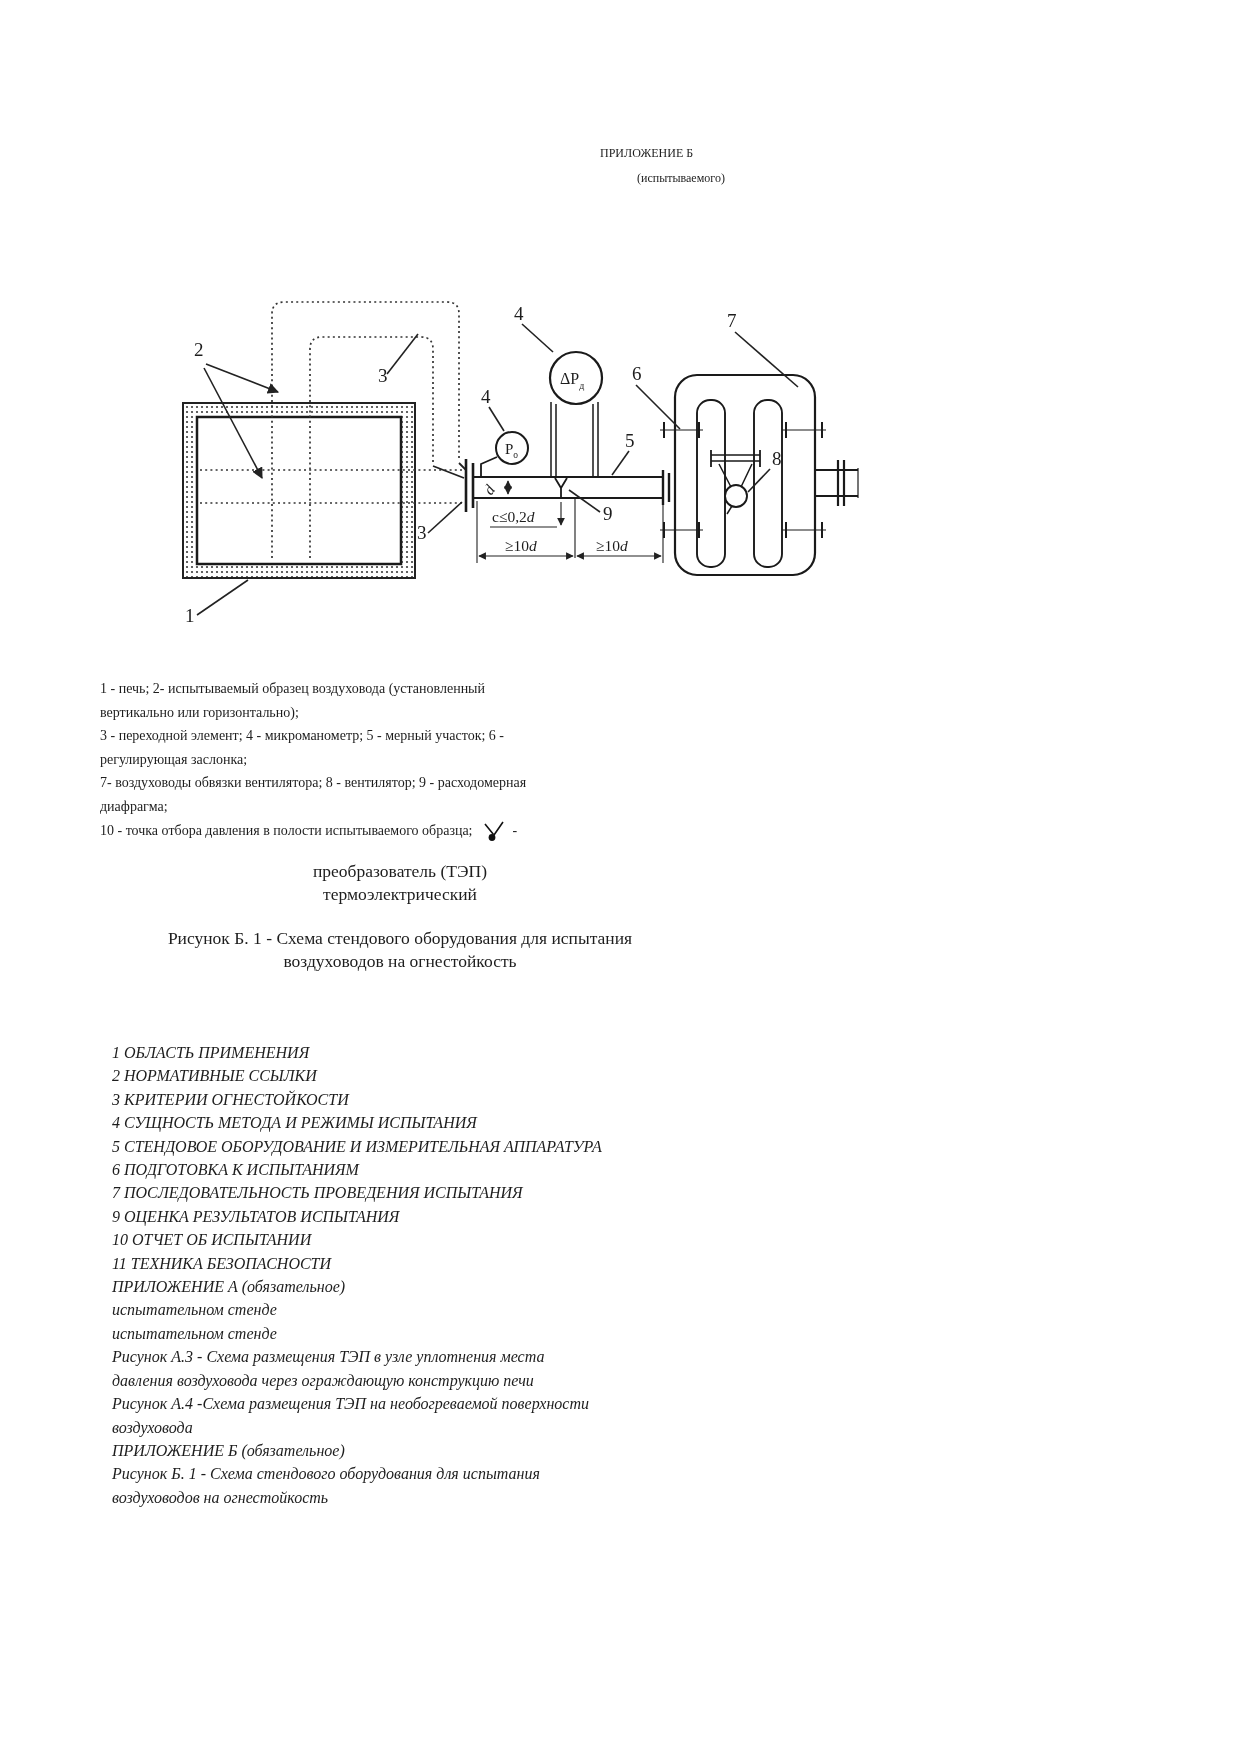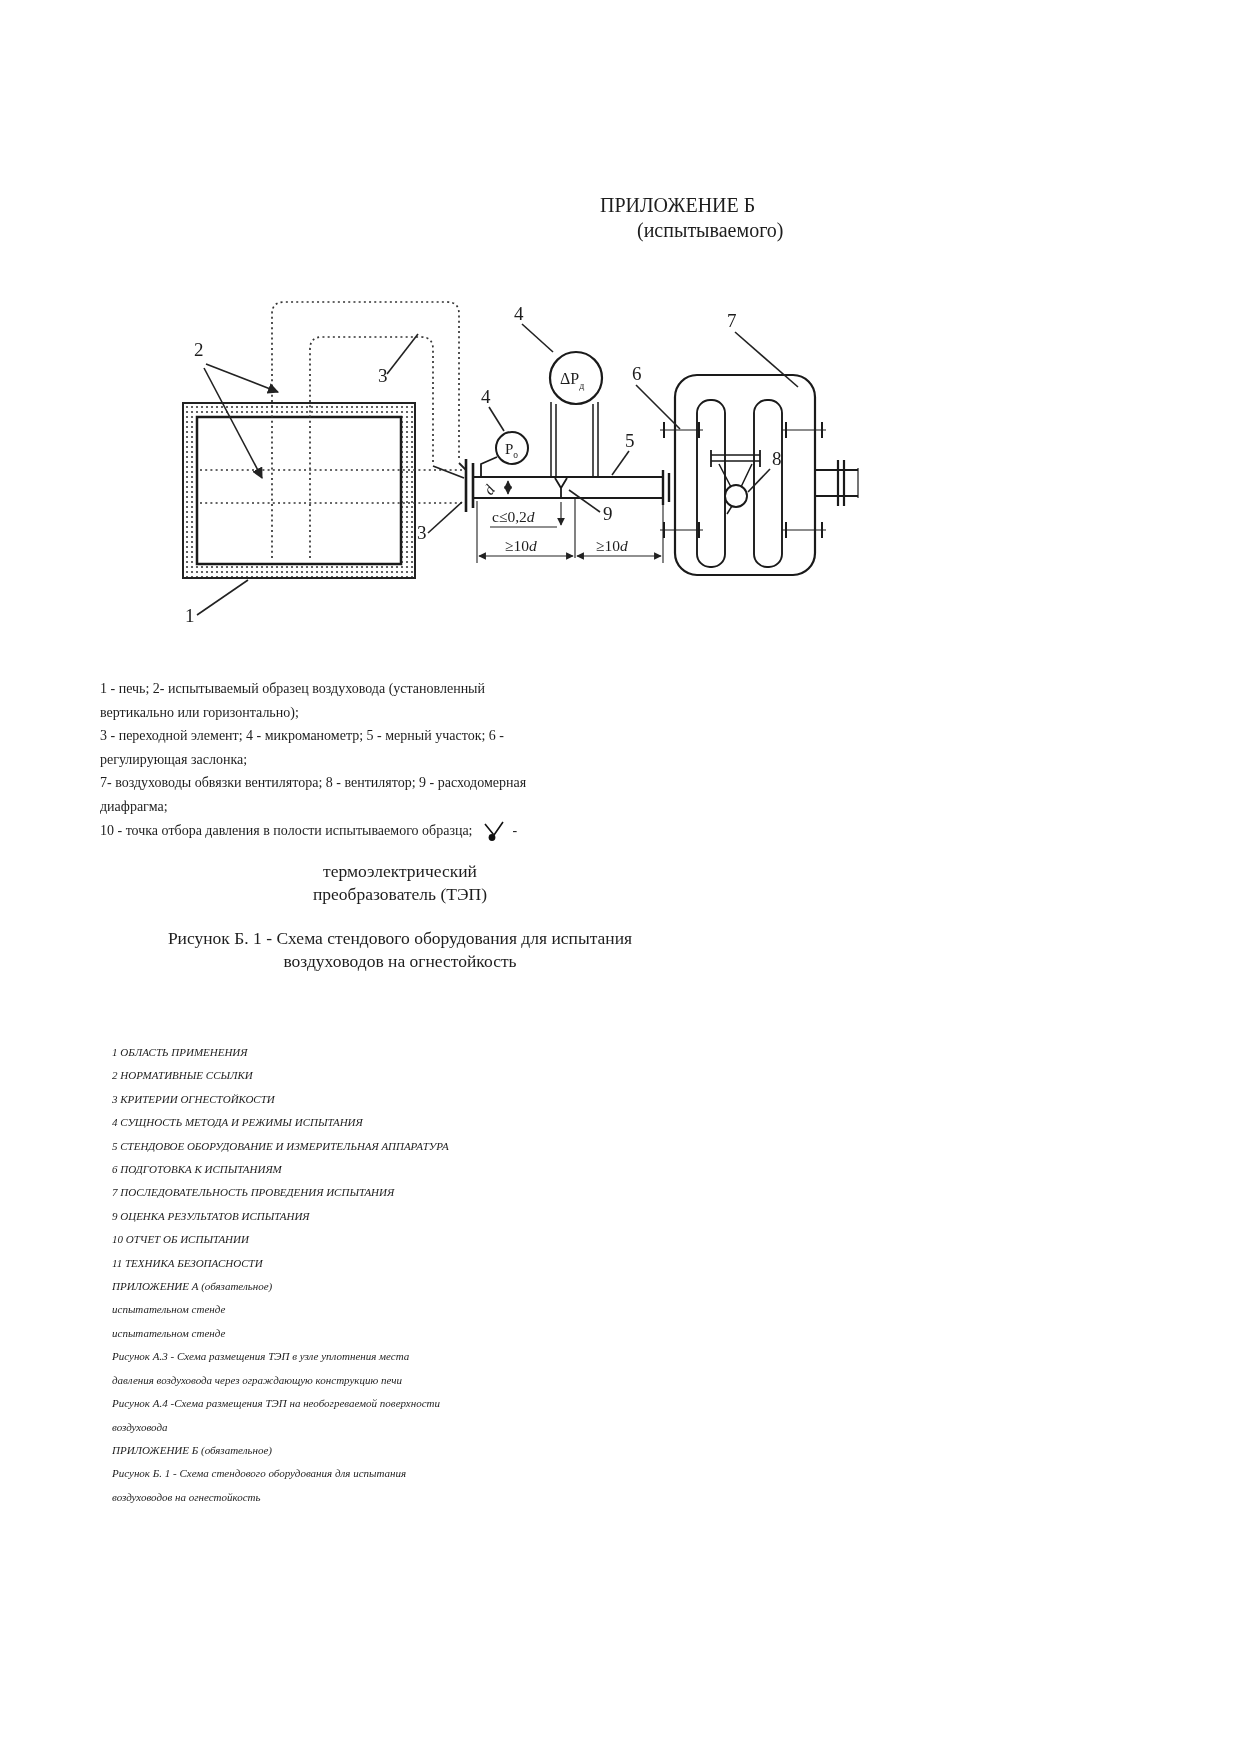--- a/index.html
+++ b/index.html
@@ -1,26 +1,26 @@
 <!DOCTYPE html>
 <html><head>
 <meta charset="utf-8">
 <style>
   html,body{margin:0;padding:0;background:#e8e8e8;}
   .page{
     position:relative;width:1240px;height:1755px;background:#ffffff;
     font-family:"Liberation Serif","DejaVu Serif",serif;color:#1d1d1d;overflow:hidden;
   }
   .abs{position:absolute;}
-  .hdr{font-size:20px;white-space:nowrap;margin-top:48px;}
+  .hdr{font-size:12px;white-space:nowrap;}
   .legend{left:100px;top:677px;width:650px;text-align:left;font-size:14px;line-height:23.6px;}
   .legend .lline{white-space:nowrap;}
   .tepblock{left:75px;top:860px;width:650px;text-align:center;font-size:17.5px;line-height:23.4px;}
   .caption{left:75px;top:927px;width:650px;text-align:center;font-size:17.5px;line-height:23.4px;}
-  .toc{left:112px;top:1041px;width:600px;font-size:11px;line-height:23.4px;font-style:italic;}
+  .toc{left:112px;top:1041px;width:600px;font-size:16px;line-height:23.4px;font-style:italic;}
   .tocline{white-space:nowrap;}
   .tepsym{vertical-align:-7px;margin:0 8px 0 10px;}
   svg text{font-family:"Liberation Serif","DejaVu Serif",serif;fill:#1d1d1d;}
   svg .callout{font-size:19px;}
   svg .dim{font-size:15.5px;}
   svg .it{font-style:italic;}
 </style>
 </head>
 <body>
 
@@ -165,22 +165,22 @@
     <div class="lline">диафрагма;</div>
     <div class="lline">
       <span>10 - точка отбора давления в полости испытываемого образца;</span><svg class="tepsym" width="22" height="21" viewBox="0 0 22 21">
           <path d="M2 3 L10.5 13.5 M20 1 L11 14" stroke="#111" stroke-width="1.6" fill="none"></path>
           <circle cx="9" cy="16.5" r="3.4" fill="#111"></circle>
         </svg><span>-</span>
     </div>
   </div>
 
   <div class="abs tepblock">
+    <div>преобразователь (ТЭП)</div>
     <div>термоэлектрический</div>
-    <div>преобразователь (ТЭП)</div>
   </div>
 
   <div class="abs caption">
     <div>Рисунок Б. 1 - Схема стендового оборудования для испытания</div>
     <div>воздуховодов на огнестойкость</div>
   </div>
 
   <div class="abs toc">
     <div class="tocline">1 ОБЛАСТЬ ПРИМЕНЕНИЯ</div>
     <div class="tocline">2 НОРМАТИВНЫЕ ССЫЛКИ</div>

